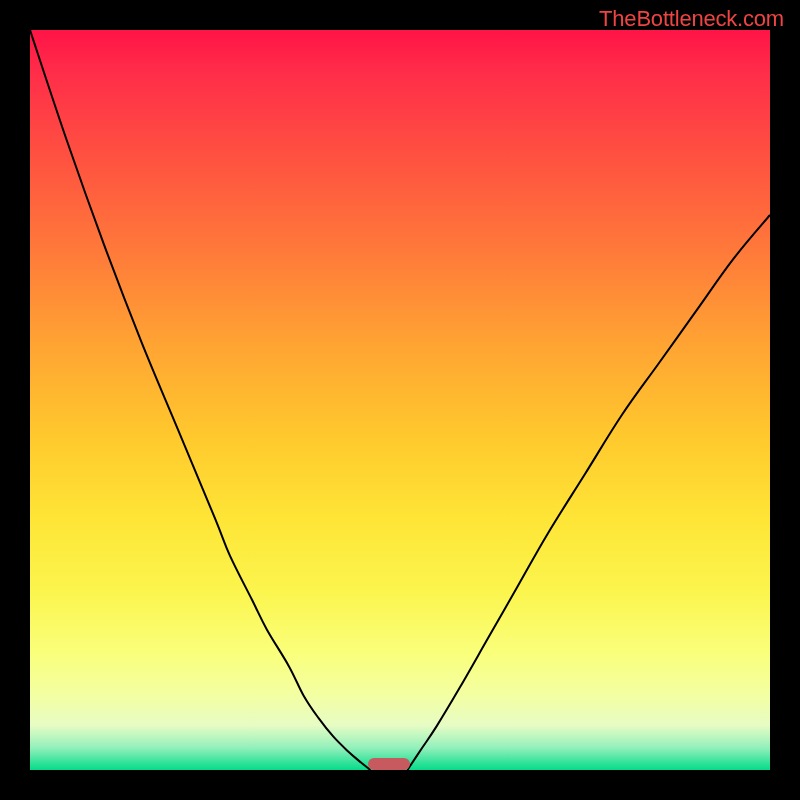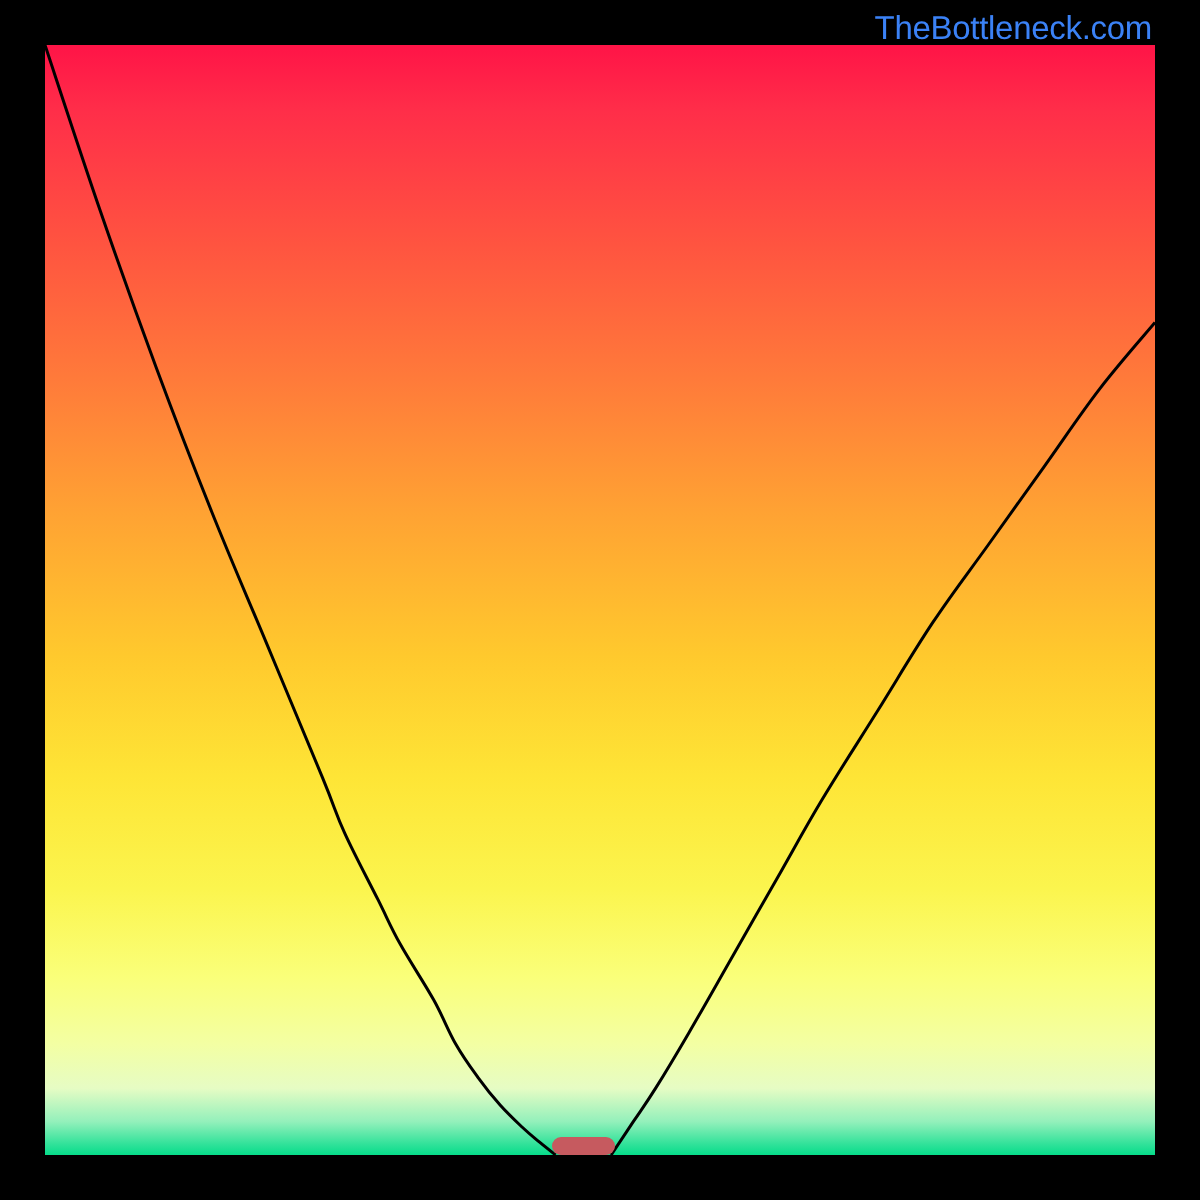--- a/index.html
+++ b/index.html
@@ -50,22 +50,22 @@
     .curve-svg {
       position: absolute;
       left: 0;
       top: 0;
       width: 740px;
       height: 740px;
     }
     .watermark {
       position: absolute;
       top: 6px;
-      right: 32px;
-      color: #3b82f6;
+      right: 16px;
+      color: #ef4444;
       font-family: Arial, Helvetica, sans-serif;
       font-size: 22px;
       letter-spacing: -0.2px;
       text-align: right;
     }
     .curve { stroke: #000; stroke-width: 2; fill: none; }
     .marker {
       position: absolute;
       width: 42px;
       height: 12px;

